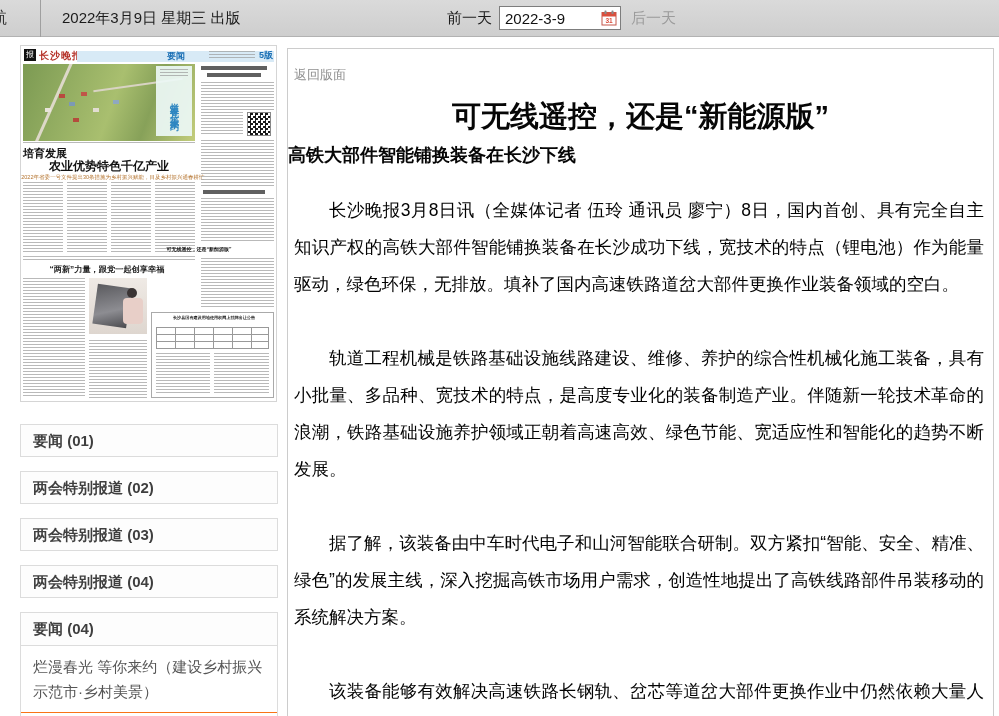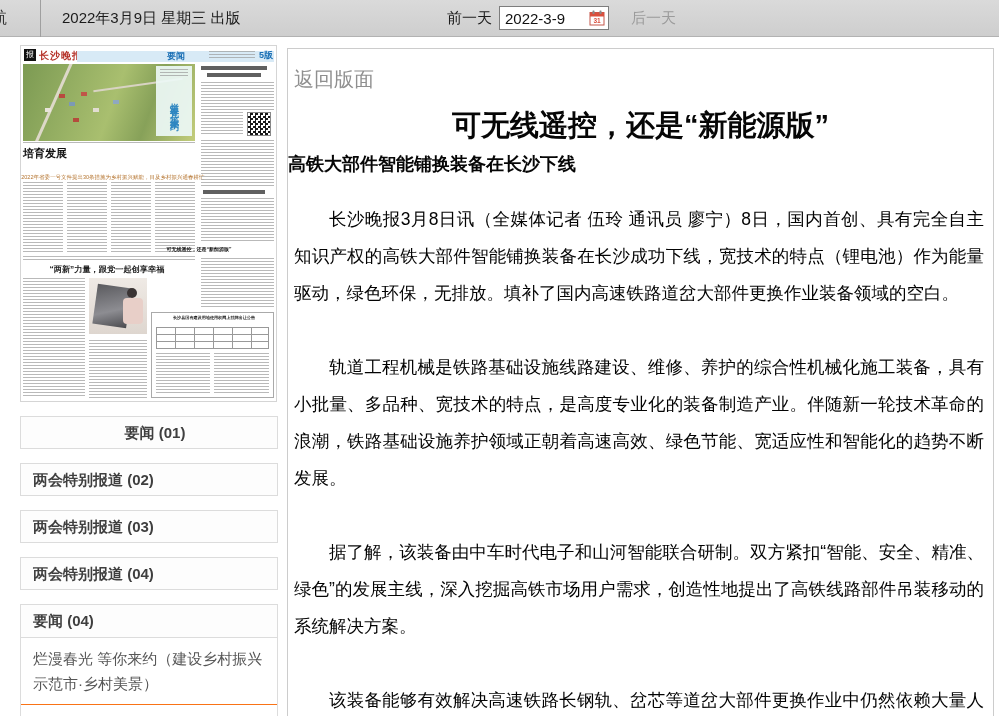--- a/index.html
+++ b/index.html
@@ -12,21 +12,21 @@
   }
   .abs { position:absolute; }
 
   
   .topbar { position:absolute; left:0; top:0; width:999px; height:37px;
     background:linear-gradient(#dadada,#cecece); border-bottom:1px solid #b2b2b2; z-index:5; }
   .nav-partial { position:absolute; left:-9px; top:8px; font-size:16px; color:#333; }
   .topbar-divider { position:absolute; left:40px; top:0; width:1px; height:37px; background:#9f9f9f; }
   .pub-date { position:absolute; left:62px; top:9px; font-size:15px; color:#1b1b1b; }
   .prev-day { position:absolute; left:447px; top:9px; font-size:15px; color:#1b1b1b; cursor:pointer; }
-  .date-input { position:absolute; left:499px; top:6px; width:110px; height:24px;
+  .date-input { position:absolute; left:499px; top:6px; width:122px; height:24px;
     background:#fff; border:1px solid #7d7d7d; }
   .date-input .val { position:absolute; left:5px; top:3px; font-size:15px; color:#111; }
   .date-input .cal { position:absolute; right:3px; top:3px; width:16px; height:16px; cursor:pointer; }
   .next-day { position:absolute; left:631px; top:9px; font-size:15px; color:#9b9b9b; }
 
   
   .sidebar { position:absolute; left:20px; top:45px; width:258px; }
 
   .thumb { position:relative; width:257px; height:357px; background:#fff;
     border:1px solid #d5d5d5; overflow:hidden; cursor:pointer; }
@@ -76,32 +76,32 @@
 
   .th-notice { left:130px; top:266px; width:123px; height:86px; border:1px solid #aaa; background:#fff; }
   .th-notice .nh { position:absolute; left:-88px; top:2px; width:300px; text-align:center; font-size:10px; font-weight:bold; color:#222;
     transform:scale(.41); transform-origin:center top; white-space:nowrap; }
   .th-table { position:absolute; left:4px; top:14px; width:113px; height:22px; border:1px solid #999;
     background-image:repeating-linear-gradient(to right,transparent 0 18px,#999 18px 19px),
                      repeating-linear-gradient(to bottom,transparent 0 6px,#999 6px 7px); }
 
   .page-box { margin-top:14px; height:33px; line-height:31px; border:1px solid #dcdcdc;
     background:#fdfdfd; font-size:15px; font-weight:bold; color:#3f3f3f; padding-left:12px; cursor:pointer; }
-  .page-box.first { margin-top:14px;text-align:center; }
+  .page-box.first { margin-top:22px; }
   .current-box { margin-top:14px; border:1px solid #dcdcdc; background:#fff; }
   .current-header { height:33px; line-height:31px; font-size:15px; font-weight:bold; color:#3f3f3f;
     padding-left:12px; border-bottom:1px solid #dcdcdc; background:#fdfdfd; }
   .article-link { padding:8px 12px; font-size:15px; color:#565656; line-height:25px;
     border-bottom:1px solid #f97316; cursor:pointer; }
   .article-link:last-child { border-bottom:none; }
 
   
   .main-box { position:absolute; left:287px; top:48px; width:707px; height:700px;
     background:#fff; border:1px solid #ccc; }
-  .back-link { display:inline-block; margin:17px 0 0 6px; font-size:20px; color:#8f8f8f; cursor:pointer; }
+  .back-link { display:inline-block; margin:17px 0 0 6px; font-size:13px; color:#8f8f8f; cursor:pointer; }
   .article-title { margin-top:13px; text-align:center; font-size:29px; font-weight:bold; color:#060606; }
   .article-subtitle { margin-top:6px; text-align:left; font-size:18px; font-weight:bold; color:#060606; }
   .article-body { margin:25px 9px 0 6px; font-size:17.5px; line-height:37px; color:#030303; text-align:justify; }
   .article-body p { margin:0 0 37px 0; text-indent:2em; }
 </style>
 </head>
 <body>
 
 <div class="topbar">
   <span class="nav-partial">航</span>
@@ -144,20 +144,21 @@
       <div class="house" style="left:50px;top:54px;background:#b44c3c;"></div>
       <div class="house" style="left:90px;top:36px;background:#8fa8c0;"></div>
       <div class="abs th-banner">
         <span class="tl"></span>
         <span class="bt">烂漫春光 等你来约</span>
       </div>
     </div>
 
     <div class="abs tl th-caption"></div>
     <div class="abs th-h1a">培育发展</div>
+    <div class="abs th-h1b">农业优势特色千亿产业</div>
     <div class="abs th-h1sub">2022年省委一号文件提出30条措施为乡村振兴赋能，目及乡村振兴通春耕忙</div>
 
     <div class="abs tl th-col" style="left:2px;"></div>
     <div class="abs tl th-col" style="left:46px;"></div>
     <div class="abs tl th-col" style="left:90px;"></div>
     <div class="abs tl th-col" style="left:134px;"></div>
 
     <div class="abs th-rule"></div>
     <div class="abs tl th-kicker"></div>
     <div class="abs th-h2">“两新”力量，跟党一起创享幸福</div>

